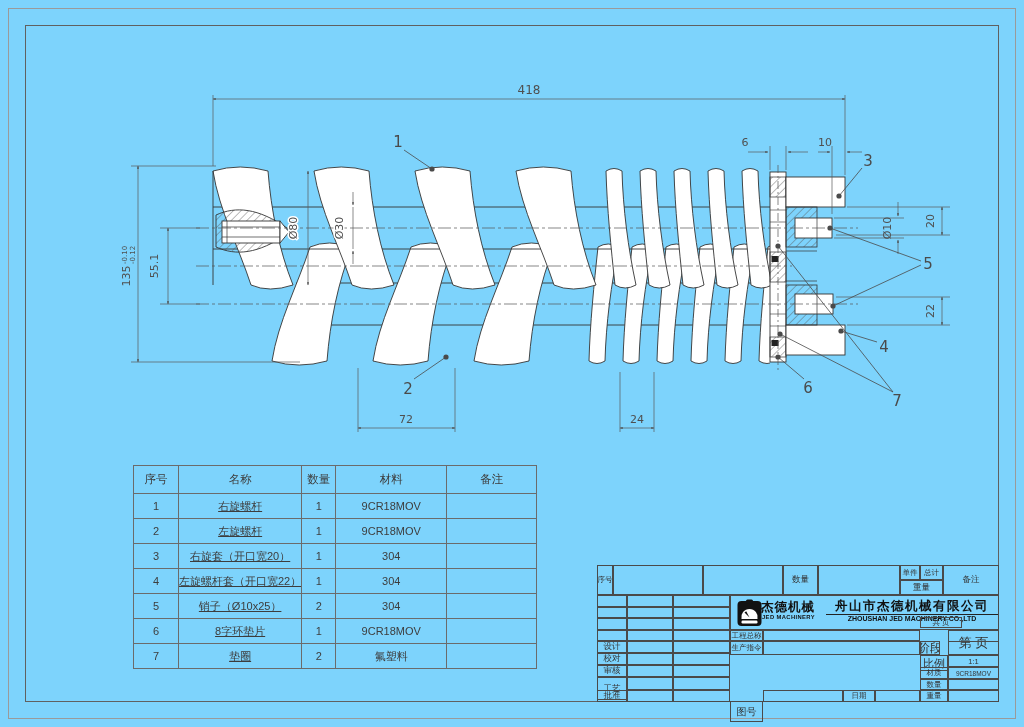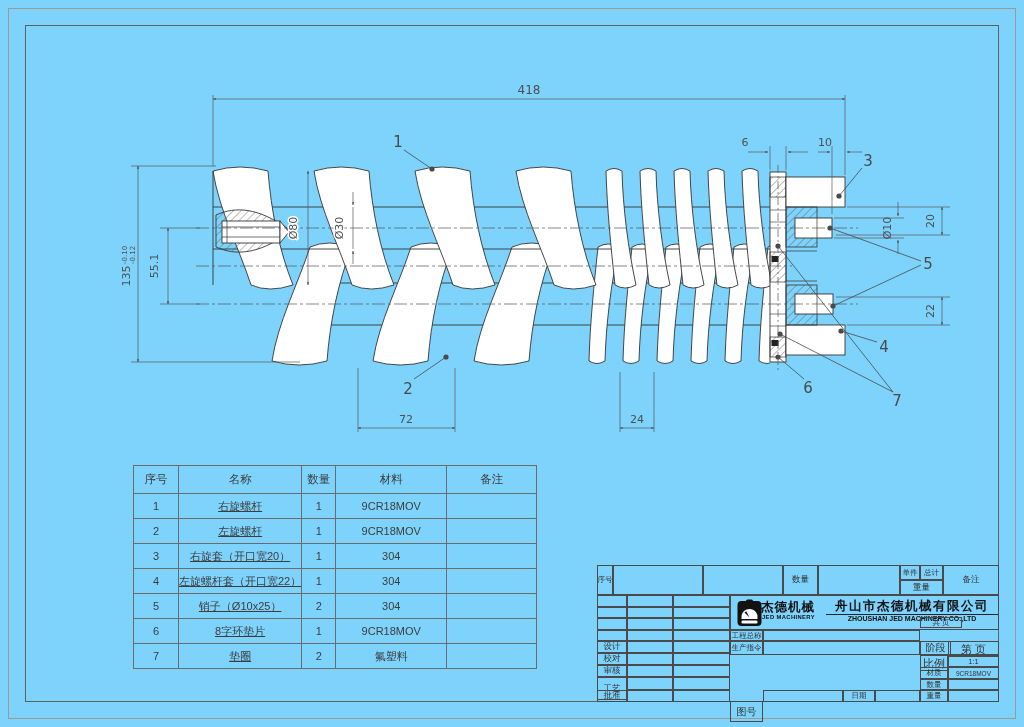--- a/index.html
+++ b/index.html
@@ -406,22 +406,22 @@
     <div class="c" style="left:133px;top:65px;width:33px;height:11px;font-size:7.5px">工程总称</div>
     <div class="c" style="left:166px;top:65px;width:157px;height:11px"></div>
     <div class="c" style="left:133px;top:76px;width:33px;height:14px;font-size:7.5px">生产指令</div>
     <div class="c" style="left:166px;top:76px;width:157px;height:14px"></div>
     <div class="c" style="left:133px;top:136px;width:33px;height:21px;font-size:10px">图号</div>
     <div class="c" style="left:166px;top:125px;width:80px;height:12px"></div>
     <div class="c" style="left:246px;top:125px;width:32px;height:12px;font-size:7.5px">日期</div>
     <div class="c" style="left:278px;top:125px;width:45px;height:12px"></div>
 
     <div class="c" style="left:323px;top:52px;width:42px;height:11px;font-size:7.5px">共  页</div>
-    <div class="c" style="left:351px;top:76px;width:51px;height:16px;font-size:11px">第  页</div>
-    <div class="c" style="left:323px;top:76px;width:31px;height:14px;font-size:10px">阶段</div>
+    <div class="c" style="left:351px;top:65px;width:51px;height:26px;font-size:13px">第  页</div>
+    <div class="c" style="left:323px;top:76px;width:20px;height:14px;font-size:12px">阶段</div>
     <div class="c" style="left:351px;top:76px;width:51px;height:14px"></div>
     <div class="c" style="left:323px;top:90px;width:28px;height:16px;font-size:11px">比例</div>
     <div class="c" style="left:351px;top:90px;width:51px;height:12px;font-size:7.5px">1:1</div>
     <div class="c" style="left:323px;top:102px;width:28px;height:12px;font-size:7.5px">材质</div>
     <div class="c" style="left:351px;top:102px;width:51px;height:12px;font-size:6.5px">9CR18MOV</div>
     <div class="c" style="left:323px;top:114px;width:28px;height:11px;font-size:7.5px">数量</div>
     <div class="c" style="left:351px;top:114px;width:51px;height:11px"></div>
     <div class="c" style="left:323px;top:125px;width:28px;height:12px;font-size:7.5px">重量</div>
     <div class="c" style="left:351px;top:125px;width:51px;height:12px"></div>
   </div>

